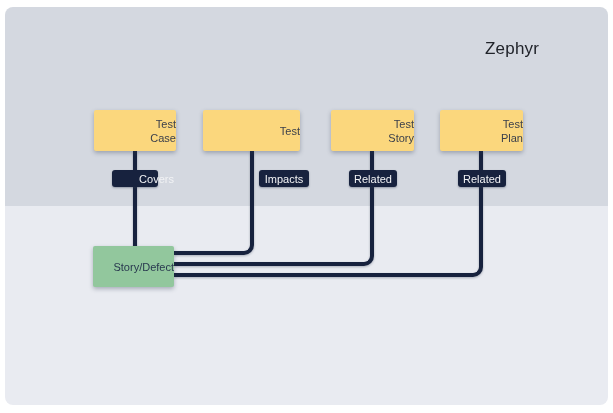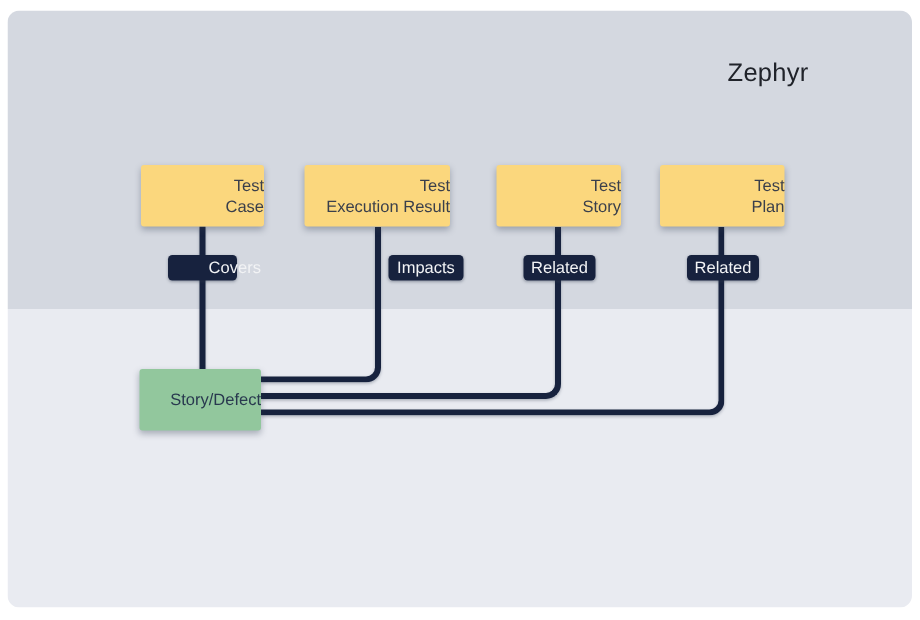--- a/index.html
+++ b/index.html
@@ -128,21 +128,20 @@
   <div class="badge badge-2">Impacts</div>
   <div class="badge badge-3">Related</div>
   <div class="badge badge-4">Related</div>
 
   <div class="node yellow node-1">
     <span>Test</span>
     <span>Case</span>
   </div>
   <div class="node yellow node-2">
     <span>Test</span>
-    <span>Execution Result</span>
   </div>
   <div class="node yellow node-3">
     <span>Test</span>
     <span>Story</span>
   </div>
   <div class="node yellow node-4">
     <span>Test</span>
     <span>Plan</span>
   </div>
 

